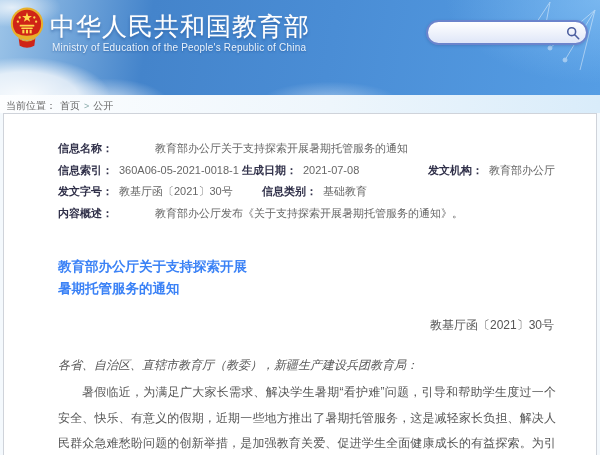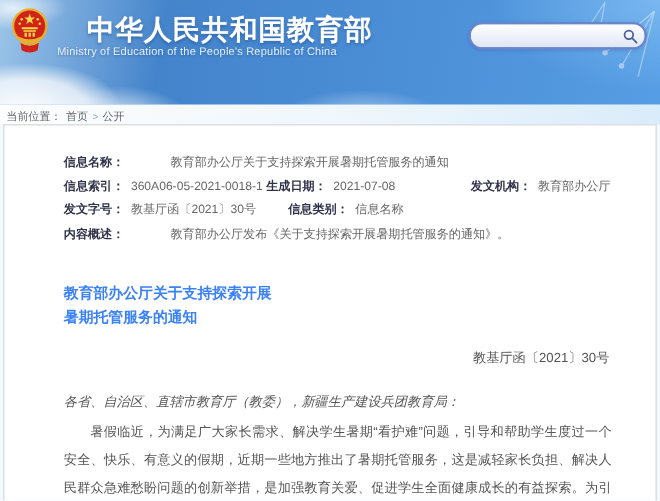--- a/index.html
+++ b/index.html
@@ -14,24 +14,23 @@
       radial-gradient(ellipse 90px 40px at 18% 112%, rgba(255,255,255,.8) 0%, rgba(255,255,255,0) 70%),
       radial-gradient(ellipse 70px 28px at 2% 8%, rgba(255,255,255,.75) 0%, rgba(255,255,255,0) 70%),
       radial-gradient(ellipse 100px 30px at 55% 108%, rgba(255,255,255,.45) 0%, rgba(255,255,255,0) 70%),
       radial-gradient(ellipse 220px 120px at 100% 0%, rgba(150,205,250,.55) 0%, rgba(150,205,250,0) 70%),
       linear-gradient(100deg, #9cc4e8 0%, #4484cb 25%, #4a8dd5 55%, #559de4 100%);
     overflow:hidden;
   }
   .dandelion { position:absolute; right:0; top:0; width:170px; height:95px; opacity:.55; }
   .emblem { position:absolute; left:10px; top:6px; width:34px; height:48px; }
   .site-title {
-    position:absolute; left:50px; top:10px; color:#ffffff; font-weight:bold;
+    position:absolute; left:50px; top:10px; color:#ffffff; font-weight:normal;
     font-size:25px; letter-spacing:1px;
     text-shadow:0 2px 3px rgba(20,70,140,.55), 0 0 1px rgba(255,255,255,.6);
-    margin-left:29px;
   }
   .site-sub {
     position:absolute; left:52px; top:42px; color:#eaf3fc; font-size:10px;
     letter-spacing:.2px; text-shadow:0 1px 2px rgba(20,70,140,.5);
   }
   .searchbox {
     position:absolute; right:12px; top:20px; width:162px; height:25px;
     border:2px solid #6b84cc; border-radius:13px;
     background:linear-gradient(#ffffff, #dfe6f8);
     display:flex; align-items:center; padding:0 6px 0 10px;
@@ -151,21 +150,21 @@
         <span>教育部办公厅</span>
       </span>
     </div>
     <div class="meta-row">
       <span class="meta-cell w3">
         <span class="meta-label">发文字号：</span>
         <span>教基厅函〔2021〕30号</span>
       </span>
       <span class="meta-cell">
         <span class="meta-label">信息类别：</span>
-        <span>信息名称</span>
+        <span>基础教育</span>
       </span>
     </div>
     <div class="meta-row">
       <span class="meta-label">内容概述：</span>
       <span>教育部办公厅发布《关于支持探索开展暑期托管服务的通知》。</span>
     </div>
   </div>
 
   <div class="doc-title">
     <div>教育部办公厅关于支持探索开展</div>

